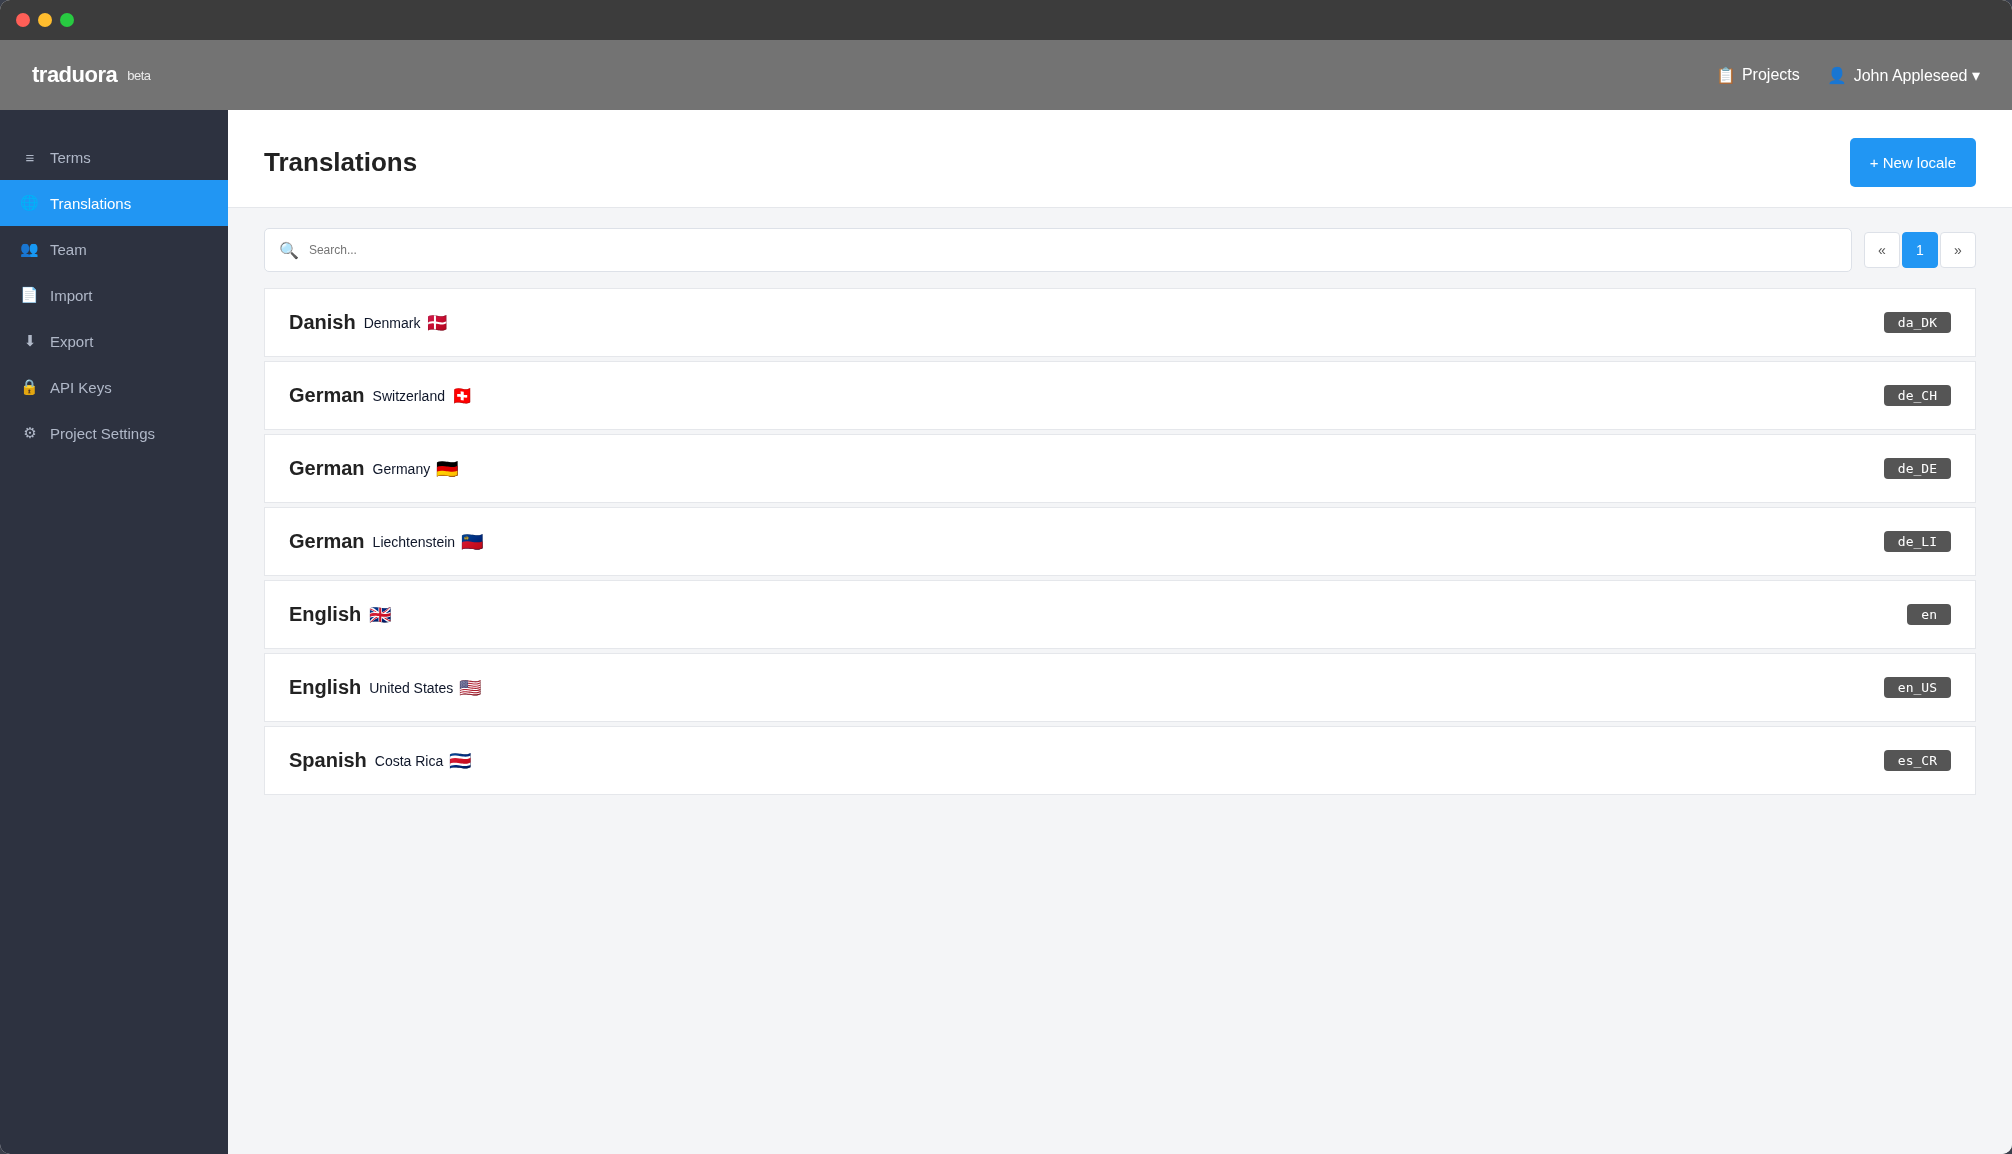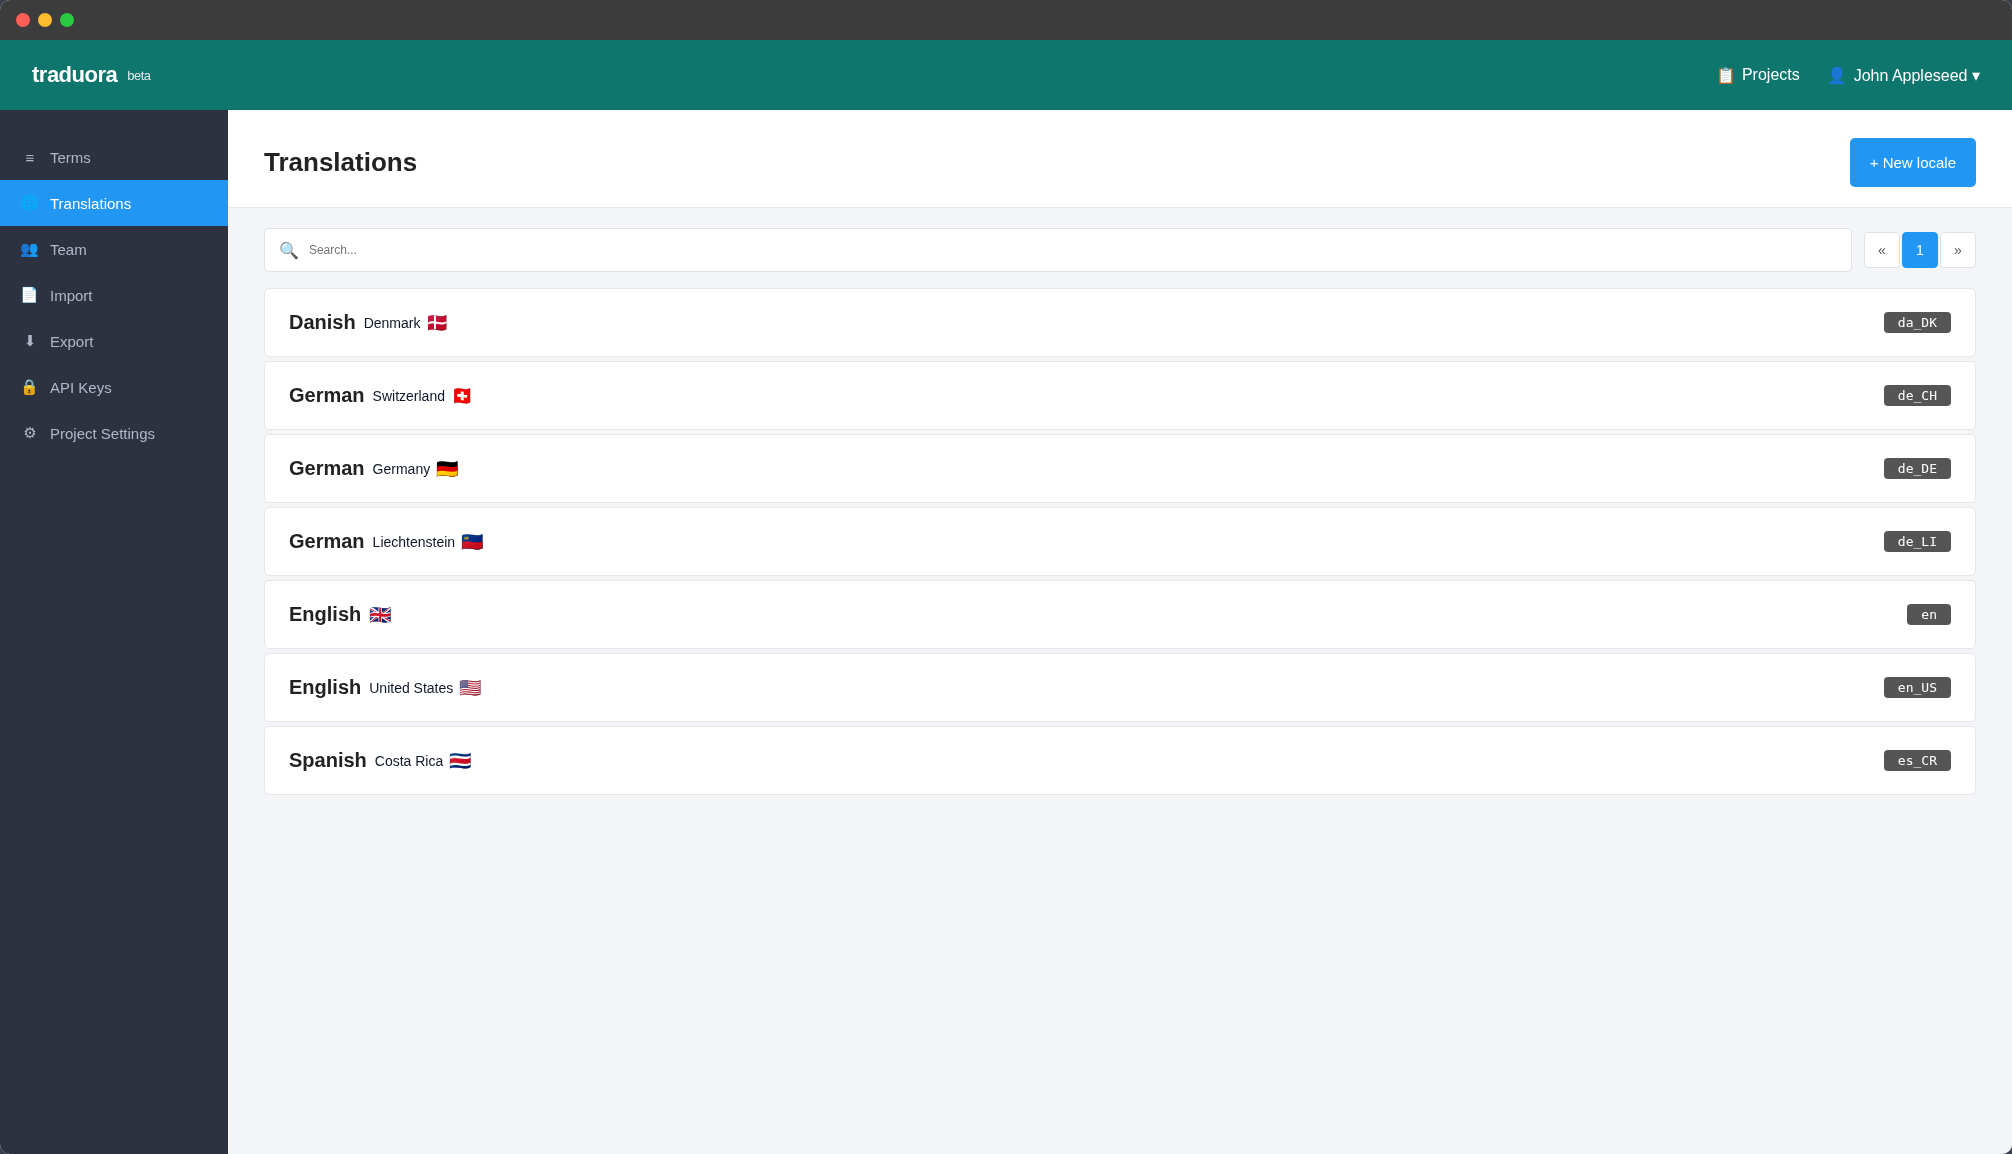--- a/index.html
+++ b/index.html
@@ -7,21 +7,21 @@
 
     
     .window { width: 2012px; height: 1154px; background: #f0f0f0; border-radius: 10px; overflow: hidden; display: flex; flex-direction: column; }
     .titlebar { background: #3c3c3c; height: 40px; display: flex; align-items: center; padding: 0 16px; gap: 8px; flex-shrink: 0; }
     .titlebar-btn { width: 14px; height: 14px; border-radius: 50%; }
     .btn-red { background: #ff5f57; }
     .btn-yellow { background: #ffbd2e; }
     .btn-green { background: #28ca41; }
 
     
-    .topnav { background: #0f766e; height: 70px; display: flex; align-items: center; padding: 0 32px; flex-shrink: 0; justify-content: space-between; }
+    .topnav { background: #737373; height: 70px; display: flex; align-items: center; padding: 0 32px; flex-shrink: 0; justify-content: space-between; }
     .topnav-brand { display: flex; align-items: center; gap: 8px; color: white; font-size: 22px; font-weight: 700; letter-spacing: -0.5px; }
     .topnav-brand-beta { font-size: 13px; font-weight: 400; opacity: 0.85; margin-left: 2px; }
     .topnav-right { display: flex; align-items: center; gap: 28px; color: white; }
     .topnav-item { display: flex; align-items: center; gap: 6px; font-size: 16px; cursor: pointer; }
 
     
     .main-layout { display: flex; flex: 1; overflow: hidden; }
 
     
     .sidebar { width: 228px; background: #2d3240; color: #ccc; display: flex; flex-direction: column; flex-shrink: 0; padding-top: 24px; }
@@ -44,21 +44,21 @@
     .search-bar { padding: 20px 36px 8px; background: #f4f5f7; display: flex; align-items: center; gap: 12px; }
     .search-input-wrap { display: flex; align-items: center; background: white; border: 1px solid #dde1e8; border-radius: 5px; padding: 0 14px; flex: 1; height: 44px; gap: 10px; }
     .search-input-wrap input { border: none; outline: none; font-size: 12px; color: #6d28d9; width: 100%; background: transparent; }
     .search-icon { color: #999; font-size: 16px; }
     .pagination { display: flex; align-items: center; gap: 2px; }
     .page-btn { width: 36px; height: 36px; border: 1px solid #dde1e8; background: white; border-radius: 4px; display: flex; align-items: center; justify-content: center; cursor: pointer; font-size: 14px; color: #555; }
     .page-btn.active { background: #2196f3; color: white; border-color: #2196f3; }
 
     
     .locales-list { padding: 8px 36px 36px; display: flex; flex-direction: column; gap: 0; }
-    .locale-row { background: white; border: 1px solid #e5e7eb; margin-bottom: 4px; border-radius: 5px; display: flex; align-items: center; padding: 22px 24px; cursor: pointer; transition: background 0.1s; }
+    .locale-row { background: white; border: 1px solid #e5e7eb; margin-bottom: 4px; border-radius: 0; display: flex; align-items: center; padding: 22px 24px; cursor: pointer; transition: background 0.1s; }
     .locale-name { font-size: 20px; font-weight: 600; color: #222; margin-right: 8px; }
     .locale-region { font-size: 14px; color: #0f172a; font-weight: 400; margin-right: 6px; }
     .locale-flag { font-size: 18px; }
     .locale-code { margin-left: auto; background: #555; color: white; font-size: 13px; padding: 3px 14px; border-radius: 4px; font-family: monospace; }
   </style>
 </head>
 <body>
 
 <div class="window">
 

